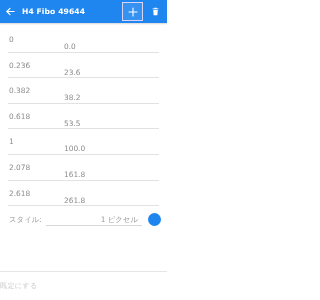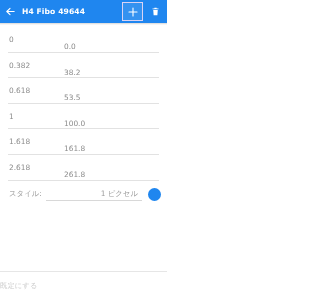--- a/index.html
+++ b/index.html
@@ -245,39 +245,43 @@
   </div>
   <div class="appbar-shadow"></div>
 
   <div class="rows">
 
     <div class="fibo-row">
       <div class="cell-level">0</div>
       <div class="cell-value">0.0</div>
     </div>
 
+    <div class="fibo-row">
+      <div class="cell-level">0.236</div>
+      <div class="cell-value">23.6</div>
+    </div>
 
     <div class="fibo-row">
       <div class="cell-level">0.382</div>
       <div class="cell-value">38.2</div>
     </div>
 
 
     <div class="fibo-row">
       <div class="cell-level">0.618</div>
       <div class="cell-value">53.5</div>
     </div>
 
     <div class="fibo-row">
       <div class="cell-level">1</div>
       <div class="cell-value">100.0</div>
     </div>
 
     <div class="fibo-row">
-      <div class="cell-level">1.618</div>
+      <div class="cell-level">2.078</div>
       <div class="cell-value">161.8</div>
     </div>
 
     <div class="fibo-row">
       <div class="cell-level">2.618</div>
       <div class="cell-value">261.8</div>
     </div>
 
 
     <div class="style-row">

